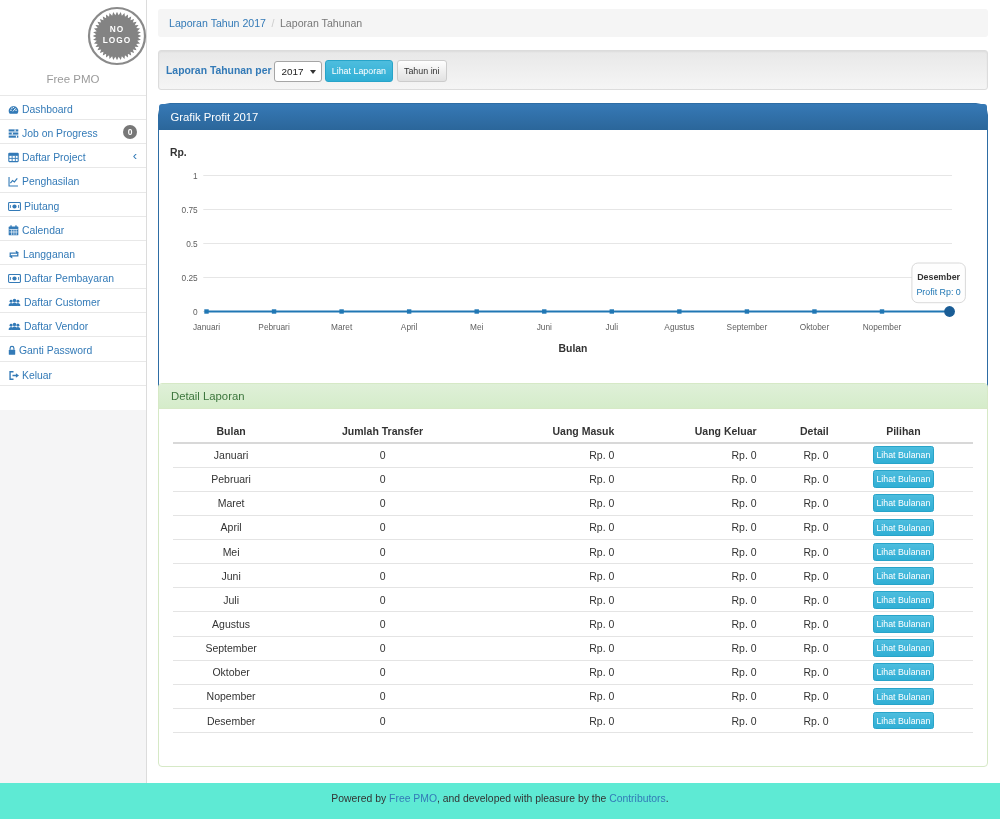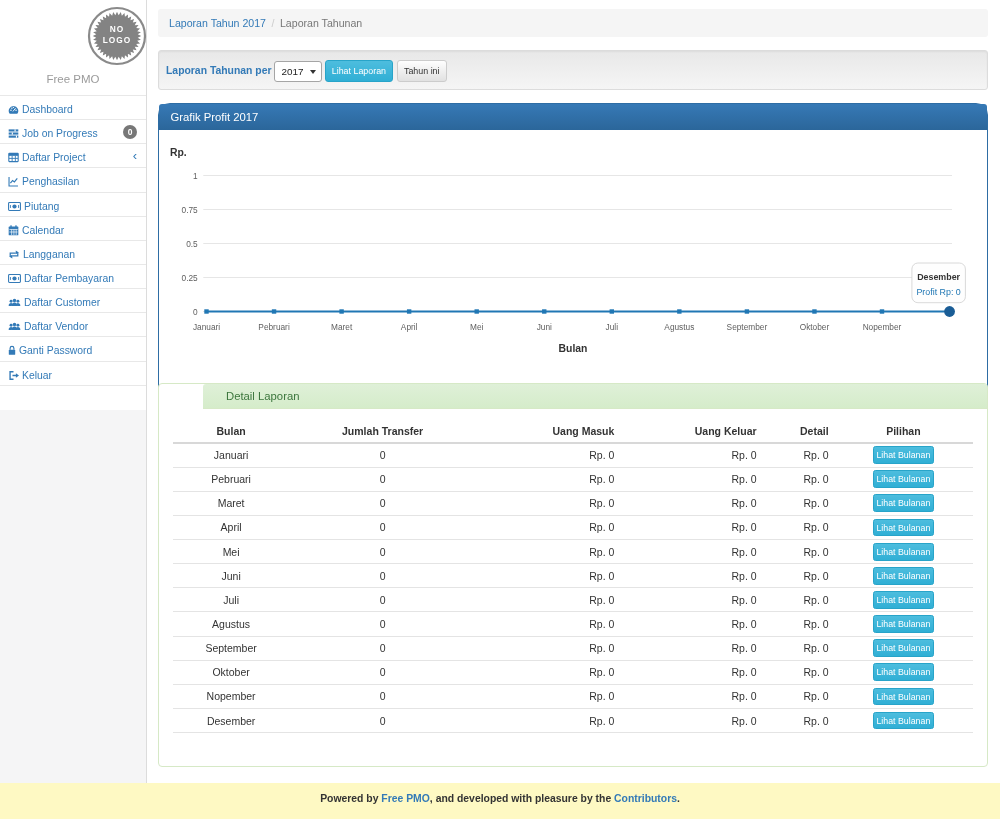--- a/index.html
+++ b/index.html
@@ -3,21 +3,21 @@
 <meta charset="utf-8">
 <style>
 * { margin:0; padding:0; box-sizing:border-box; }
 html,body { width:1000px; height:819px; background:#fff; font-family:"Liberation Sans", sans-serif; overflow:hidden; }
 #page { position:relative; width:1000px; height:819px; }
 .abs { position:absolute; }
 
 
 #side-bg { left:0; top:0; width:147px; height:783px; background:#f5f5f6; border-right:1px solid #dcdcdc; }
 #content-bg { left:148px; top:0; width:852px; height:783px; background:#fff; }
-#footer { left:0; top:783px; width:1000px; height:36px; background:#fef9c3; font-size:10.4px; color:#333; text-align:center; line-height:31px;font-weight:bold; }
+#footer { left:0; top:783px; width:1000px; height:36px; background:#5eead4; font-size:10.4px; color:#333; text-align:center; line-height:31px; }
 #footer a { color:#337ab7; text-decoration:none; }
 
 
 #side-card { left:0; top:0; width:146px; height:410px; background:#fff; }
 #logo-wrap { left:0; top:0; width:146px; height:95px; text-align:center;margin-left:44px; }
 #free-pmo { left:0; top:73px; width:146px; text-align:center; color:#9b9b9b; font-size:11.5px; }
 ul.menu { position:absolute; left:0; top:95px; width:146px; list-style:none; border-top:1px solid #e8e8e8; }
 ul.menu li { height:24.15px; border-bottom:1px solid #e8e8e8; line-height:23px; padding-left:7.5px; white-space:nowrap; position:relative; }
 ul.menu li a { color:#337ab7; text-decoration:none; font-size:10.4px; }
 ul.menu svg { vertical-align:-2px; margin-right:3.5px; }
@@ -38,21 +38,21 @@
 #btn-lihat { left:165.6px; width:68.6px; background:linear-gradient(180deg,#4dbdde 0,#30afd5 100%); border:1px solid #28a4c9; color:#fff; line-height:20px; }
 #btn-tahun { left:237.5px; width:50.5px; background:linear-gradient(180deg,#fefefe 0,#e1e1e1 100%); border:1px solid #cccccc; color:#333; line-height:20px; }
 
 
 #panel1 { left:158px; top:103px; width:830px; height:329px; border:1px solid #2e6da4; border-radius:12px; background:#fff; }
 #panel1 .hd { height:26.4px; background:linear-gradient(180deg,#3679b6 0,#2b669a 100%); border-radius:3px 3px 0 0; color:#fff; font-size:11.3px; line-height:26px; padding-left:11.5px; }
 #chart { position:absolute; left:0; top:26.4px; }
 
 
 #panel2 { left:158px; top:382.8px; width:830px; height:384.2px; border:1px solid #d6e9c6; border-radius:4px; background:#fff; }
-#panel2 .hd { height:24.8px; background:linear-gradient(180deg,#dff0d8 0,#d5ecca 100%); border-radius:3px 3px 0 0; color:#3c763d; font-size:11.3px; line-height:24px; padding-left:23px; border-bottom:1px solid #d6e9c6;margin-left:44px; }
+#panel2 .hd { height:24.8px; background:linear-gradient(180deg,#dff0d8 0,#d5ecca 100%); border-radius:3px 3px 0 0; color:#3c763d; font-size:11.3px; line-height:24px; padding-left:12px; border-bottom:1px solid #d6e9c6; }
 #panel2 .bd { padding:10.7px 13.6px 0 13.6px; }
 table.rpt { width:800.6px; border-collapse:collapse; table-layout:fixed; font-size:10.5px; color:#333; }
 table.rpt th { font-weight:bold; padding:0 5px; height:23.7px; border-bottom:2px solid #d8d8d8; }
 table.rpt td { padding:0 5px; height:24.15px; border-bottom:1px solid #e4e4e4; }
 table.rpt .c { text-align:center; }
 table.rpt .r { text-align:right; }
 table.rpt tr.total td { font-weight:bold; height:23px; }
 .btn-mini { display:inline-block; width:61.5px; height:17.8px; background:linear-gradient(180deg,#4dbdde 0,#30afd5 100%); border:1px solid #28a4c9; border-radius:2.5px; color:#fff; font-size:8.8px; line-height:16px; text-align:center; }
 </style>
 </head>

